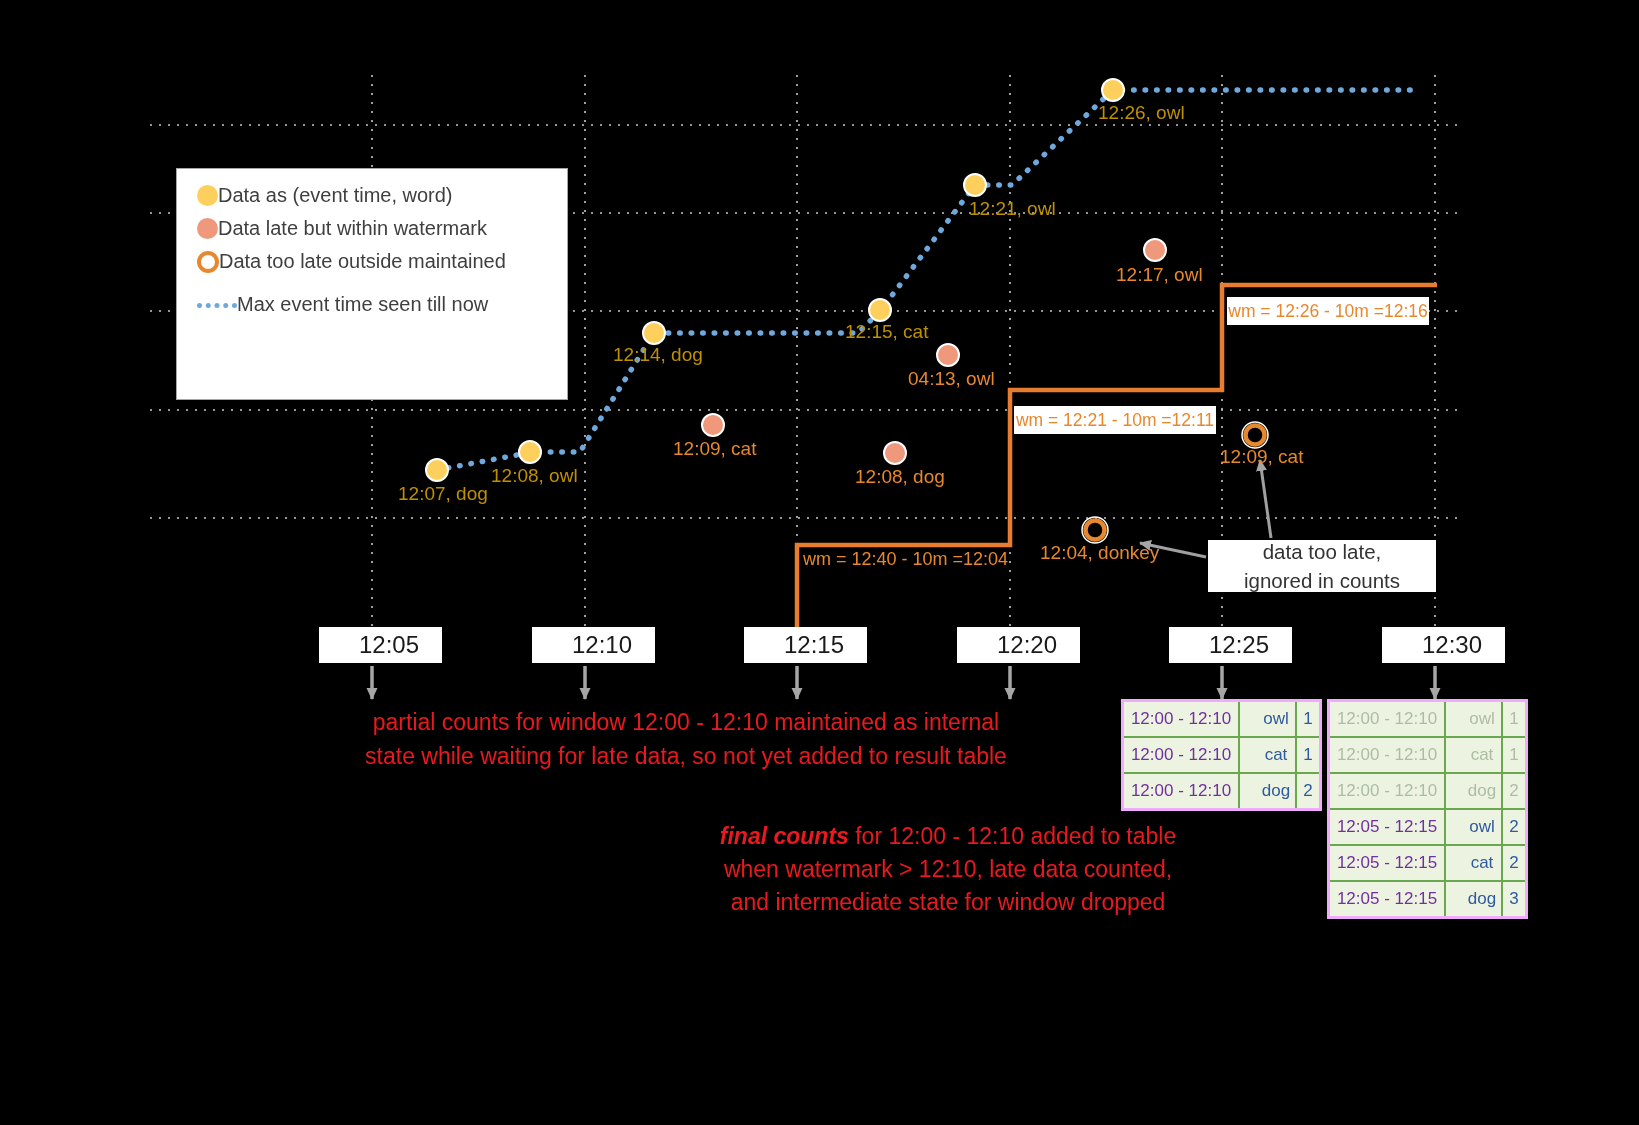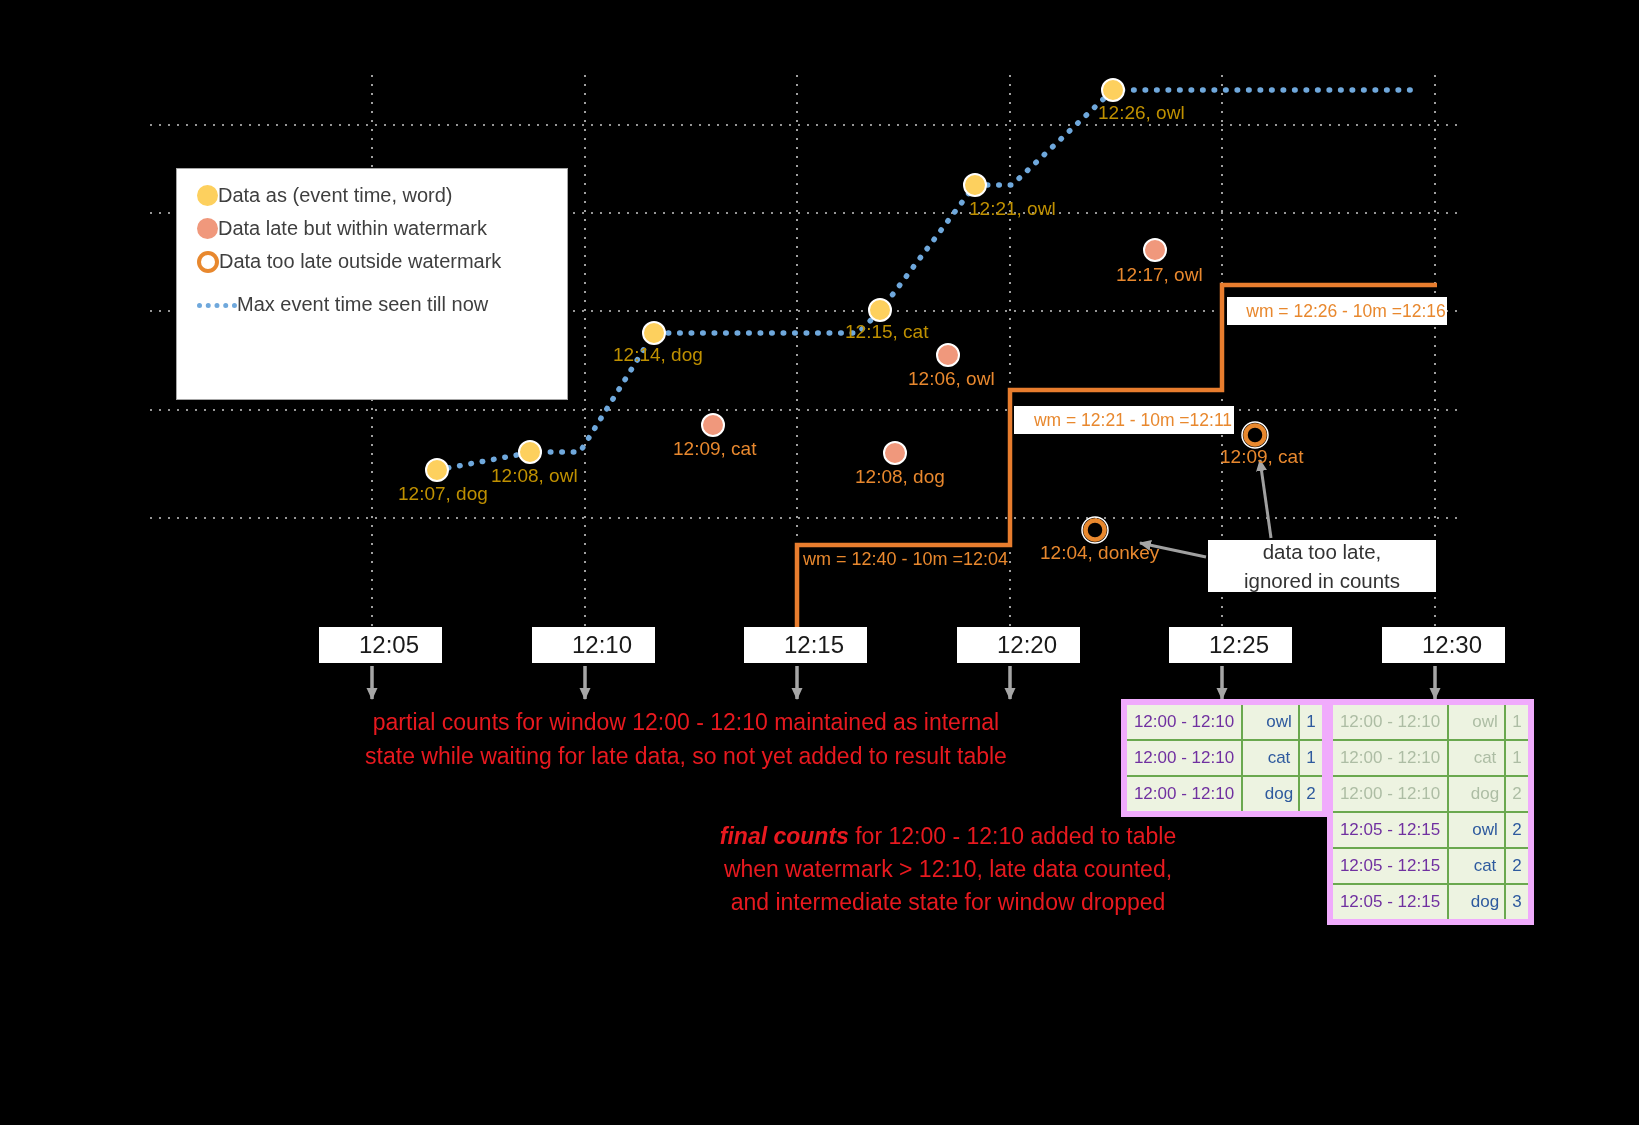--- a/index.html
+++ b/index.html
@@ -26,32 +26,32 @@
   .sw-dotline{width:40px;height:0;border-top:5px dotted #6fa8dc;margin-top:2px;}
   .sw-solidline{width:40px;height:4px;background:#e87d2e;margin-top:10px;}
   .lg-indent{padding-left:24px;}
 
   
   .tickbox{position:absolute;top:627px;width:106px;height:36px;background:#fff;color:#1a1a1a;
            font-size:24px;display:flex;align-items:center;justify-content:center;padding-left:17px;}
 
   
   .wm-label{position:absolute;color:#e8882e;font-size:18px;white-space:nowrap;}
-  .wm-label.boxed{background:#fff;height:28px;display:flex;align-items:center;justify-content:center;font-size:17.5px;padding-left:18px;}
+  .wm-label.boxed{background:#fff;height:28px;display:flex;align-items:center;justify-content:center;font-size:17.5px;}
 
   
   .red-note{position:absolute;color:#e8191f;font-size:23px;line-height:34px;text-align:center;}
   .red-note .em{font-weight:bold;font-style:italic;}
 
   
   .toolate-box{position:absolute;left:1208px;top:540px;width:228px;height:52px;background:#fff;color:#333;
                font-size:20.5px;line-height:29px;display:flex;flex-direction:column;align-items:center;justify-content:center;}
 
   
-  .gtab{position:absolute;border-collapse:collapse;table-layout:fixed;border:6px solid #f0abfc;}
+  .gtab{position:absolute;border-collapse:collapse;table-layout:fixed;border:3px solid #f0abfc;}
   .gtab td{border:2px solid #6aa84f;background:#edf3e1;font-size:17px;height:30px;padding:2px 3px;
            text-align:center;white-space:nowrap;overflow:hidden;}
   .gtab td.win{width:108px;color:#7030a0;}
   .gtab td.wrd{width:32px;color:#2e5a9e;padding-left:20px;}
   .gtab td.cnt{width:16px;color:#2e5a9e;}
   .gtab tr.faded td{color:#adbda4;}
 </style>
 </head>
 <body>
 
@@ -124,39 +124,39 @@
     <div class="lg-item">
       <span class="sw sw-dot sw-yellow"></span>
       <span>Data as (event time, word)</span>
     </div>
     <div class="lg-item">
       <span class="sw sw-dot sw-salmon"></span>
       <span>Data late but within watermark</span>
     </div>
     <div class="lg-item">
       <span class="sw sw-ring"></span>
-      <span>Data too late outside watermark</span>
+      <span>Data too late outside maintained</span>
     </div>
     <div class="lg-gap"></div>
     <div class="lg-item">
       <span class="sw sw-dotline"></span>
       <span>Max event time seen till now</span>
     </div>
   </div>
 
   <span class="pt-label gold" style="left:398px;top:483px">12:07, dog</span>
   <span class="pt-label gold" style="left:491px;top:465px">12:08, owl</span>
   <span class="pt-label gold" style="left:613px;top:344px">12:14, dog</span>
   <span class="pt-label gold" style="left:845px;top:321px">12:15, cat</span>
   <span class="pt-label gold" style="left:969px;top:198px">12:21, owl</span>
   <span class="pt-label gold" style="left:1098px;top:102px">12:26, owl</span>
 
   <span class="pt-label orange" style="left:673px;top:438px">12:09, cat</span>
   <span class="pt-label orange" style="left:855px;top:466px">12:08, dog</span>
-  <span class="pt-label orange" style="left:908px;top:368px">12:06, owl</span>
+  <span class="pt-label orange" style="left:908px;top:368px">04:13, owl</span>
   <span class="pt-label orange" style="left:1116px;top:264px">12:17, owl</span>
 
   <span class="pt-label orange" style="left:1040px;top:542px">12:04, donkey</span>
   <span class="pt-label orange" style="left:1220px;top:446px">12:09, cat</span>
 
   <span class="wm-label" style="left:803px;top:549px">wm = 12:40 - 10m =12:04</span>
   <span class="wm-label boxed" style="left:1014px;top:406px;width:202px">wm = 12:21 - 10m =12:11</span>
   <span class="wm-label boxed" style="left:1227px;top:297px;width:202px">wm = 12:26 - 10m =12:16</span>
 
   <div class="tickbox" style="left:319px">12:05</div>

